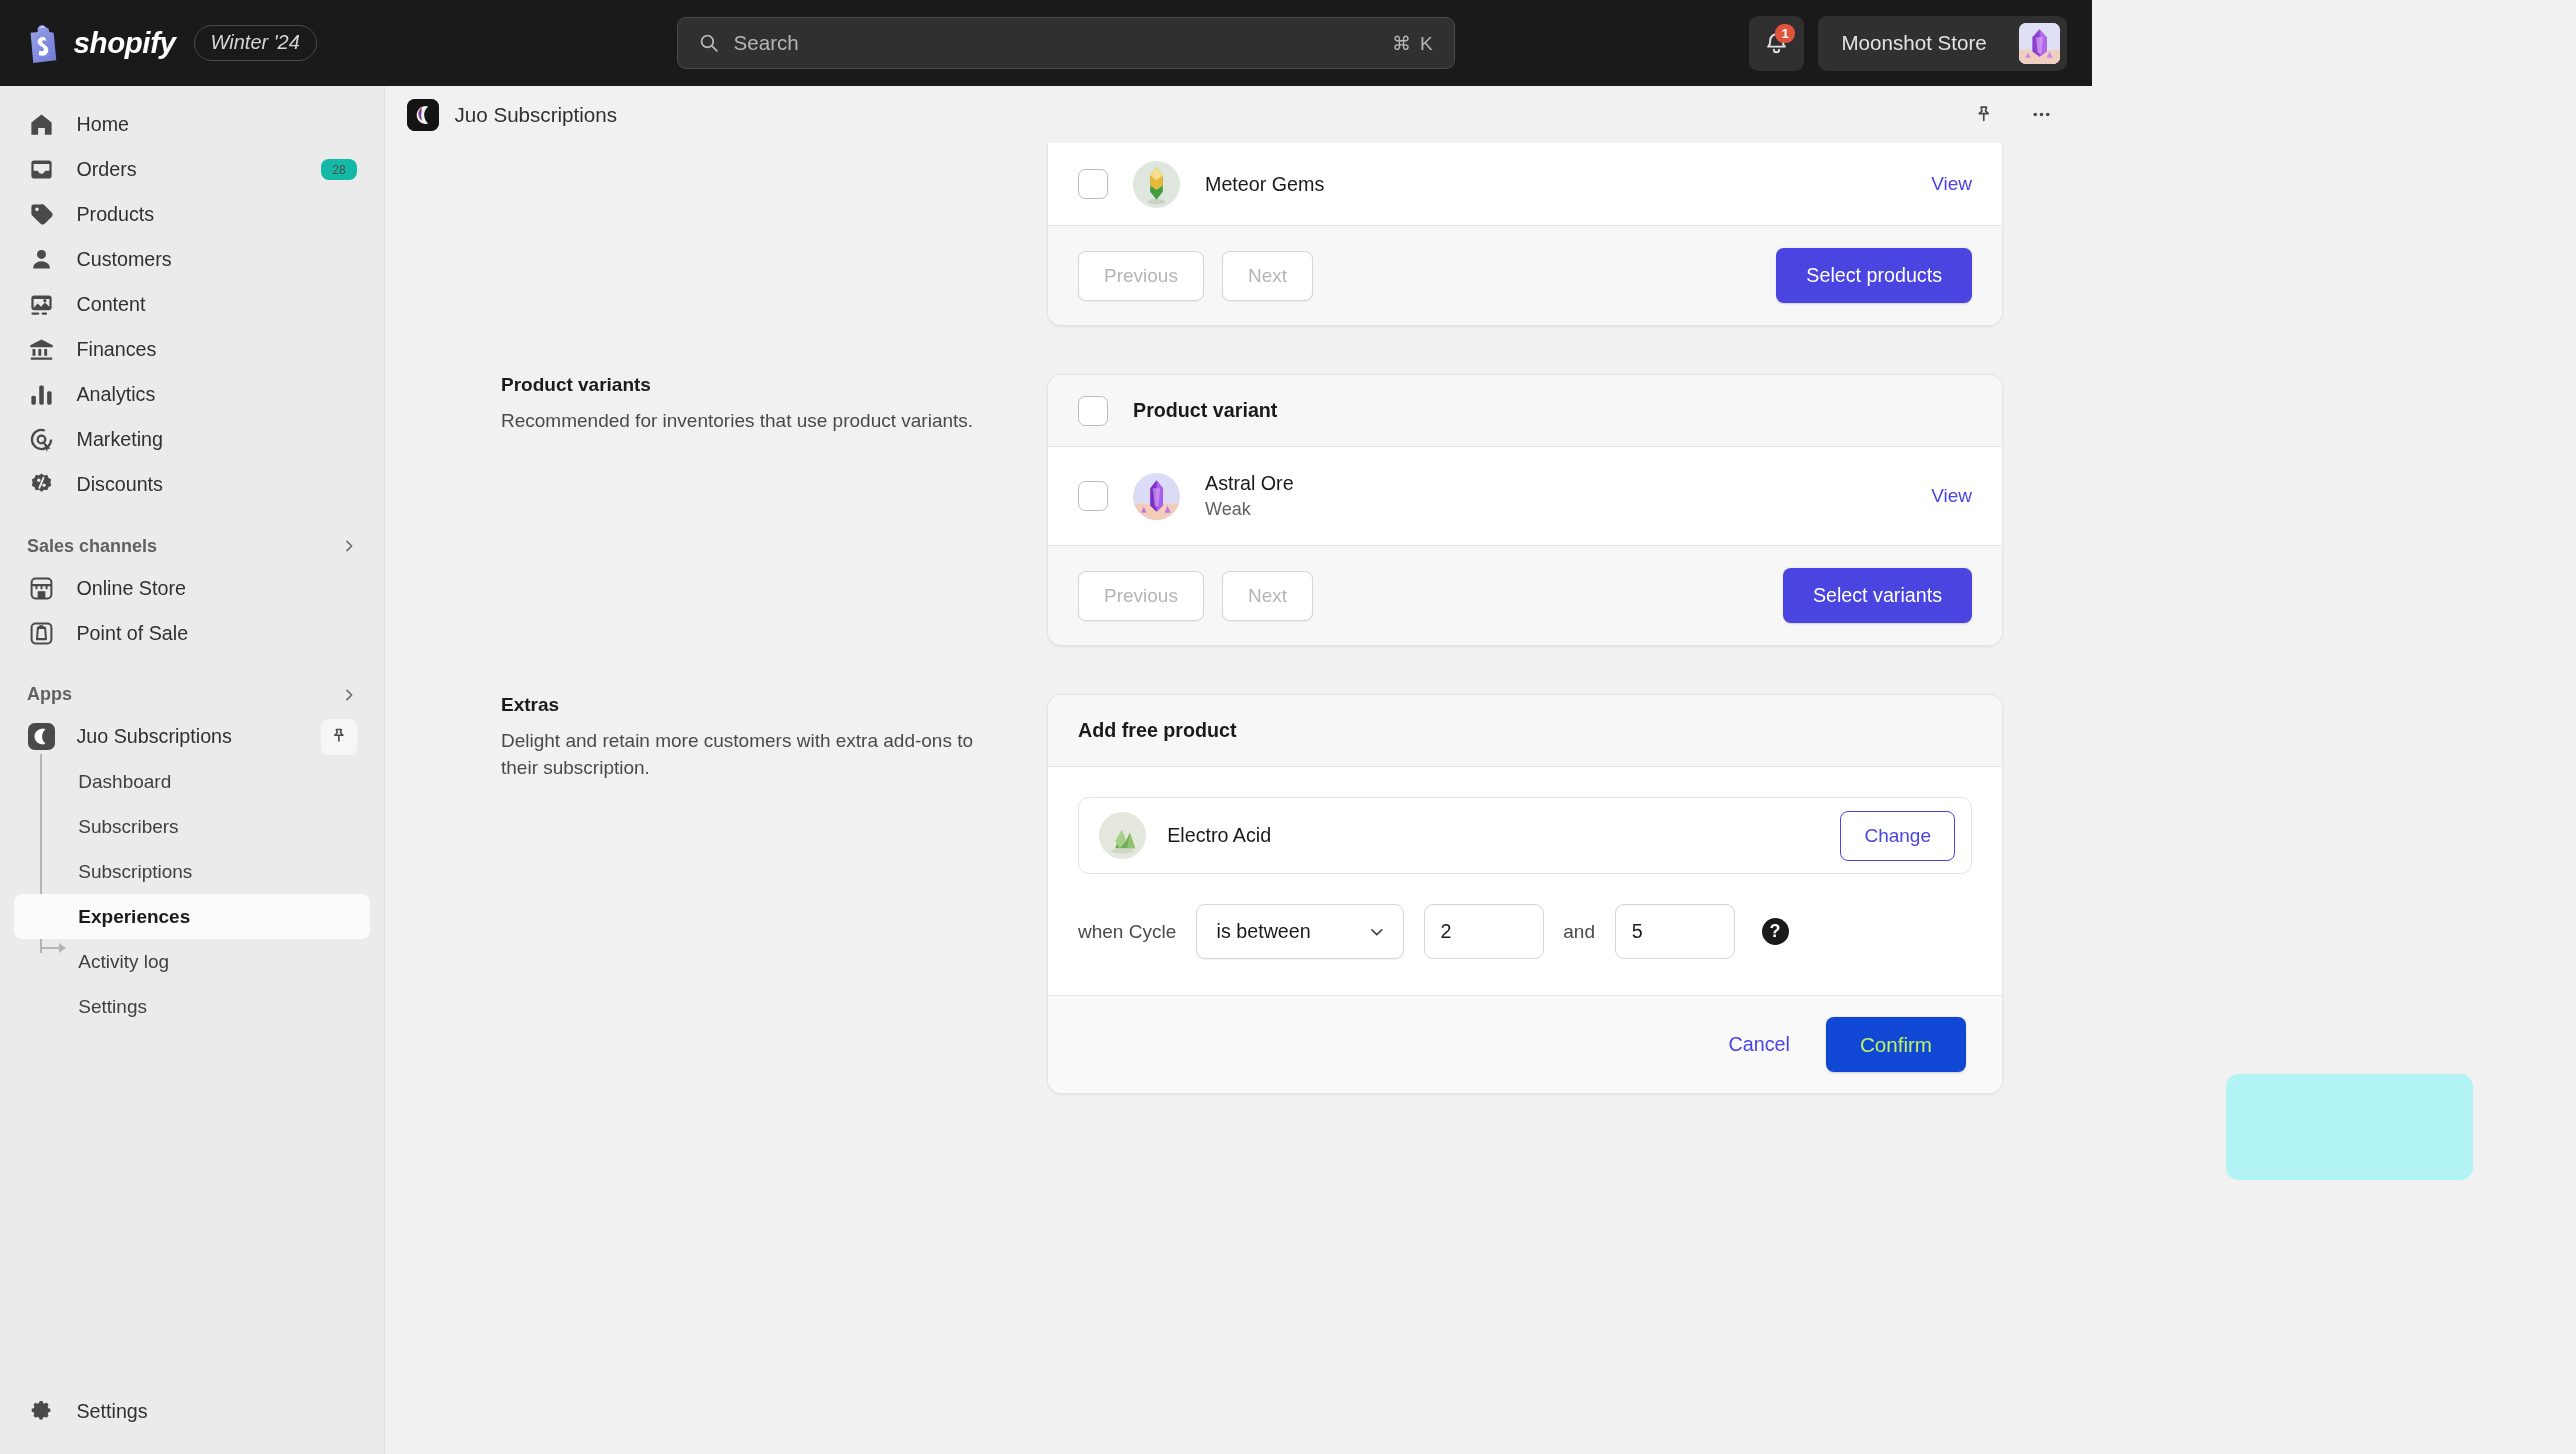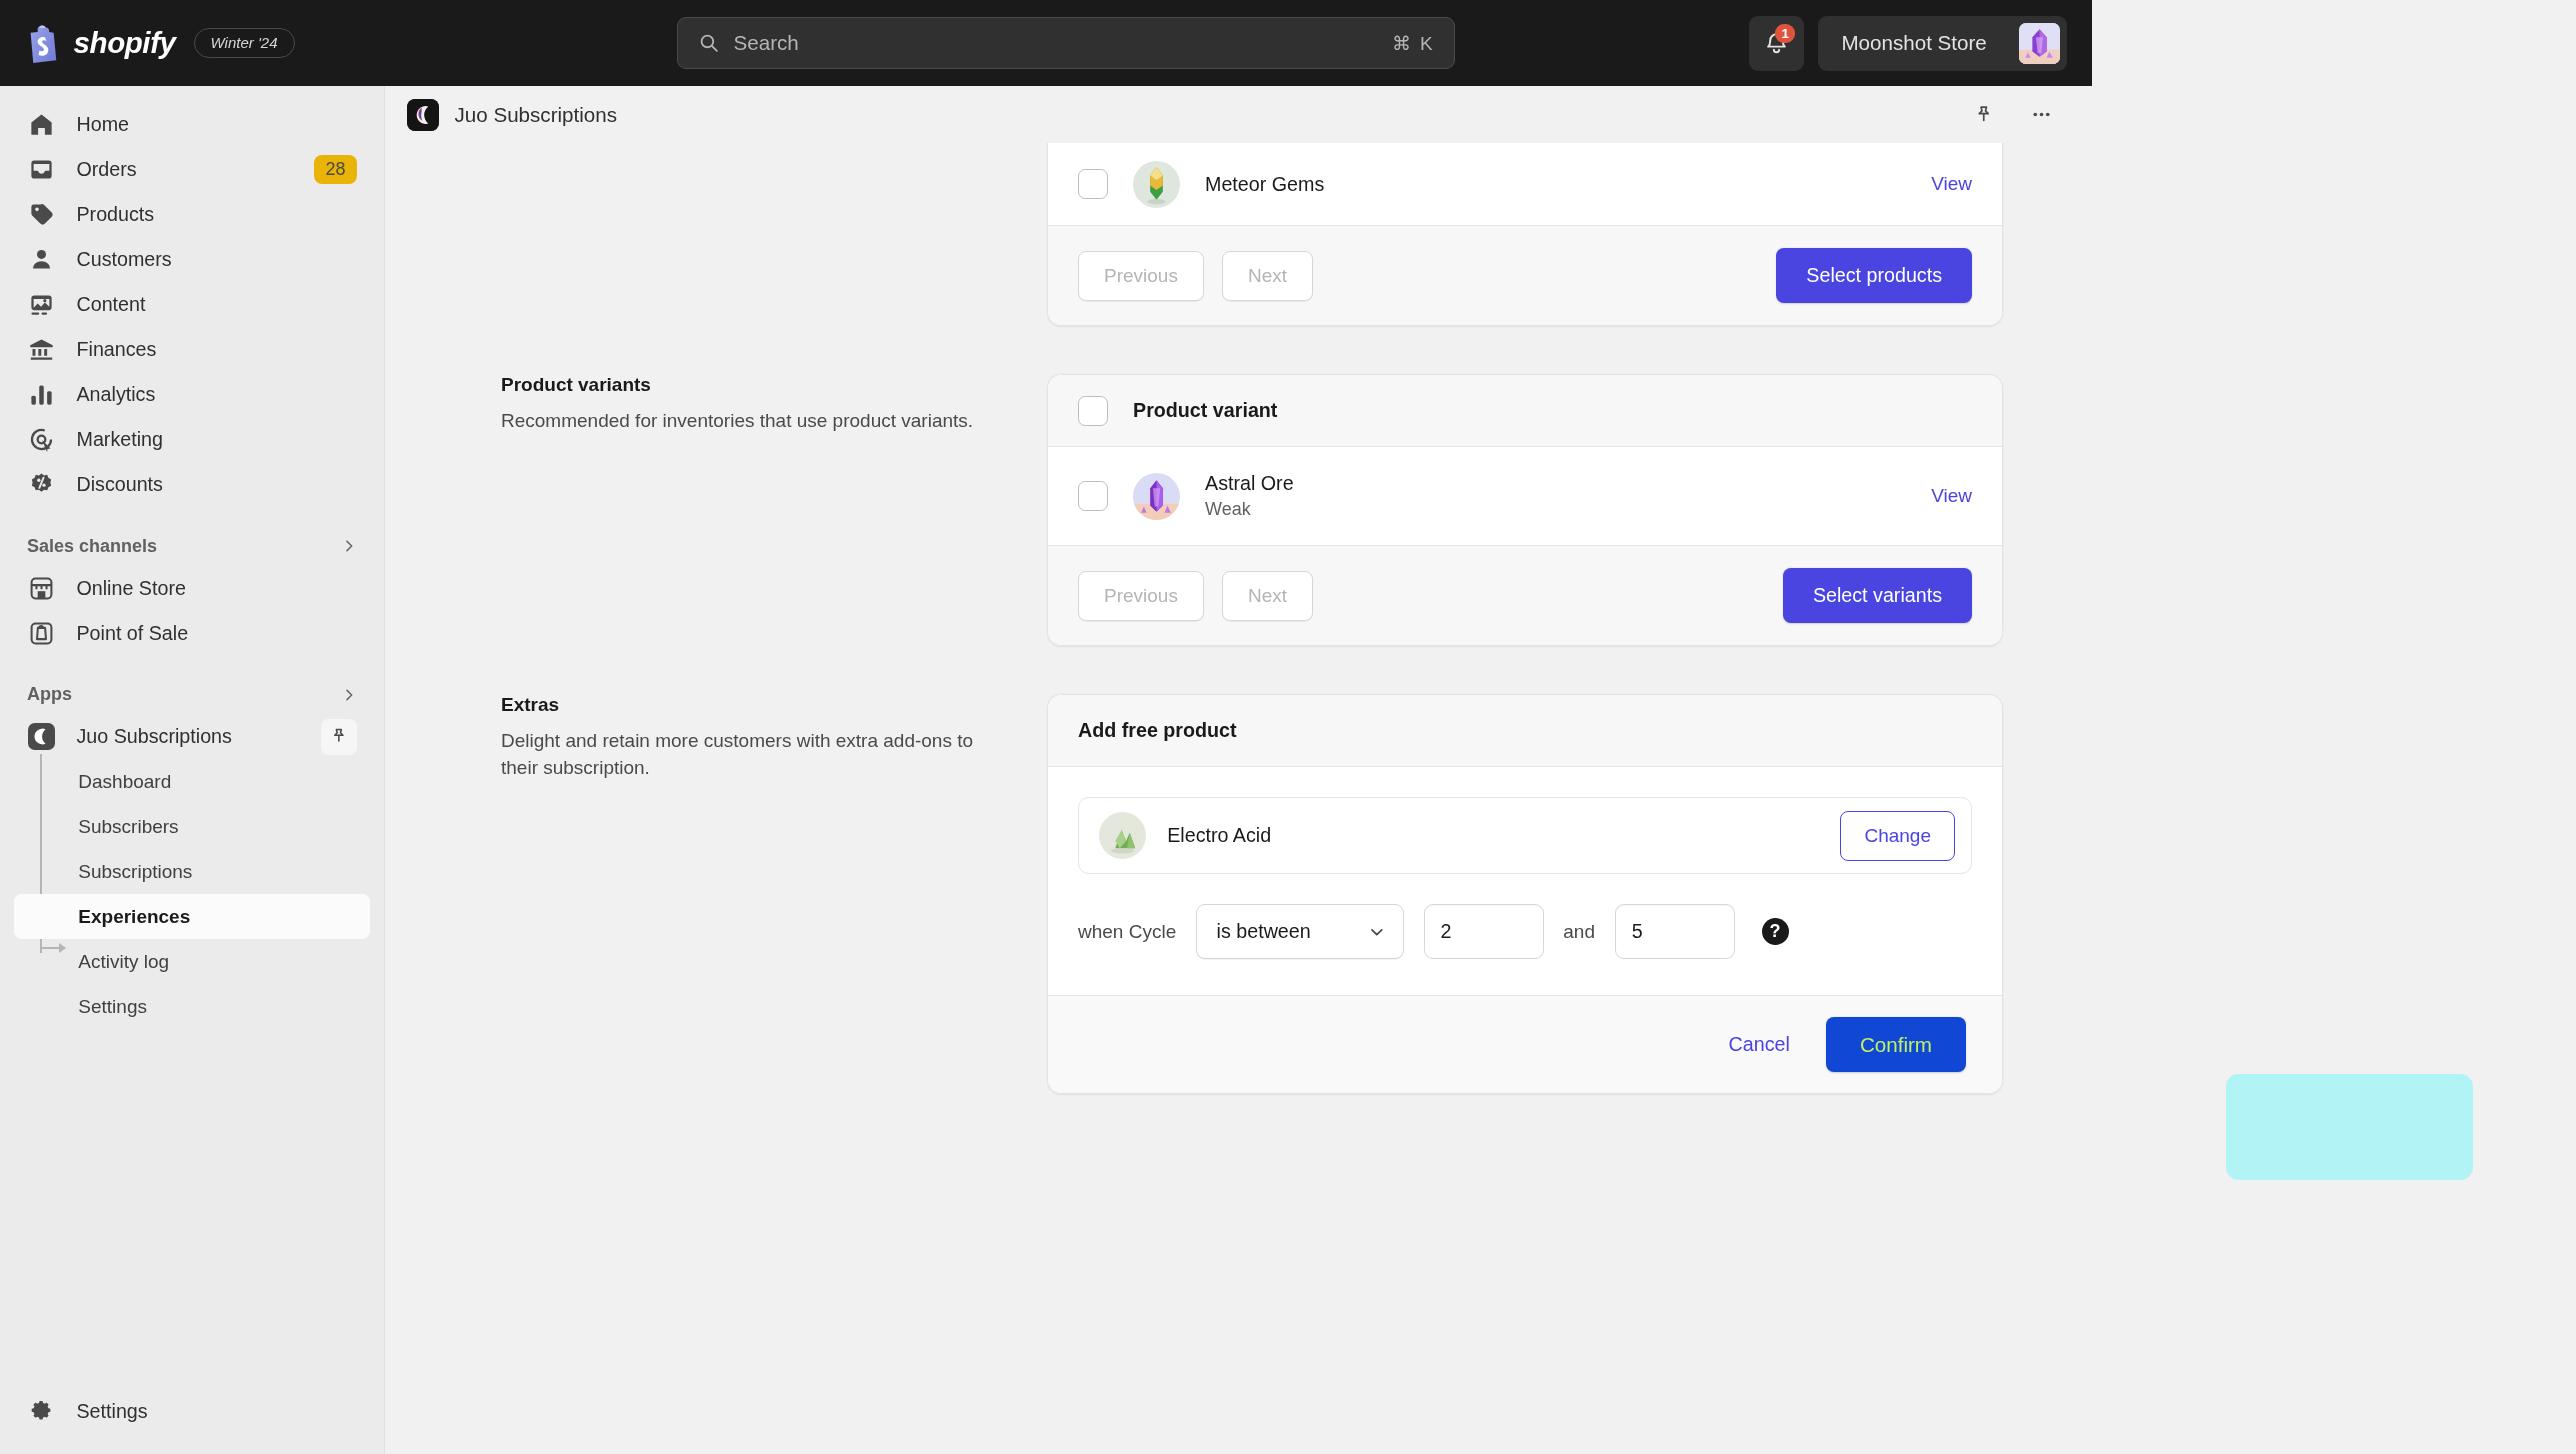--- a/index.html
+++ b/index.html
@@ -15,21 +15,21 @@
   
   .topbar {
     height: 86px; background: #1a1a1a; display: flex; align-items: center;
     padding: 0 25px; flex: 0 0 86px; position: relative; z-index: 30;
   }
   .brand { display: flex; align-items: center; gap: 18px; width: 358px; }
   .shopify-logo { display: flex; align-items: center; gap: 12.5px; }
   .bag { width: 36px; height: 39px; }
   .wordmark { color: #fff; font-size: 29.5px; font-weight: bold; font-style: italic; letter-spacing: -0.4px; }
   .season-badge {
-    border: 0.9px solid #4a4a4a; color: #d6d6d6; font-size: 15px; font-style: italic;
+    border: 0.9px solid #4a4a4a; color: #d6d6d6; font-size: 20px; font-style: italic;
     border-radius: 18px; padding: 4.5px 16px 6.3px; white-space: nowrap;
   }
   .search-wrap { flex: 1; display: flex; justify-content: center; }
   .searchbar {
     width: 778px; height: 52px; background: #303030; border: 0.9px solid #4a4a4a;
     border-radius: 9px; display: flex; align-items: center; padding: 0 19.7px; gap: 14.3px;
     cursor: text;
   }
   .searchbar .ph { color: #b5b5b5; font-size: 20.6px; flex: 1; }
   .searchbar .kbd { color: #b5b5b5; font-size: 19px; letter-spacing: 1.8px; }
@@ -63,21 +63,21 @@
     display: flex; flex-direction: column; padding: 16px 0 0; position: relative;
   }
   .nav-list { padding: 0 14.3px; }
   .nav-item {
     display: flex; align-items: center; gap: 19.7px; height: 45px; padding: 0 12.5px;
     border-radius: 7.2px; cursor: pointer; position: relative;
   }
   .nav-item .label { font-size: 19.7px; color: #303030; font-weight: 500; }
   .nav-item .ico { width: 30px; height: 30px; display: flex; align-items: center; justify-content: center; flex: 0 0 30px; }
   .count-pill {
-    margin-left: auto; background: #eab308; color: #4a4a4a; font-size: 18px;
+    margin-left: auto; background: #14b8a6; color: #4a4a4a; font-size: 12px;
     border-radius: 8px; padding: 3.6px 11.6px;
   }
   .section-head {
     display: flex; align-items: center; height: 39px; padding: 0 27px; margin-top: 19.7px; cursor: pointer;
   }
   .section-head .t { font-size: 18px; color: #616161; font-weight: bold; }
   .section-head .chev { margin-left: auto; color: #6a6a6a; font-size: 18px; }
   .app-row { position: relative; }
   .pin-btn {
     margin-left: auto; width: 36px; height: 36px; border-radius: 7.2px; background: #f6f6f6;

